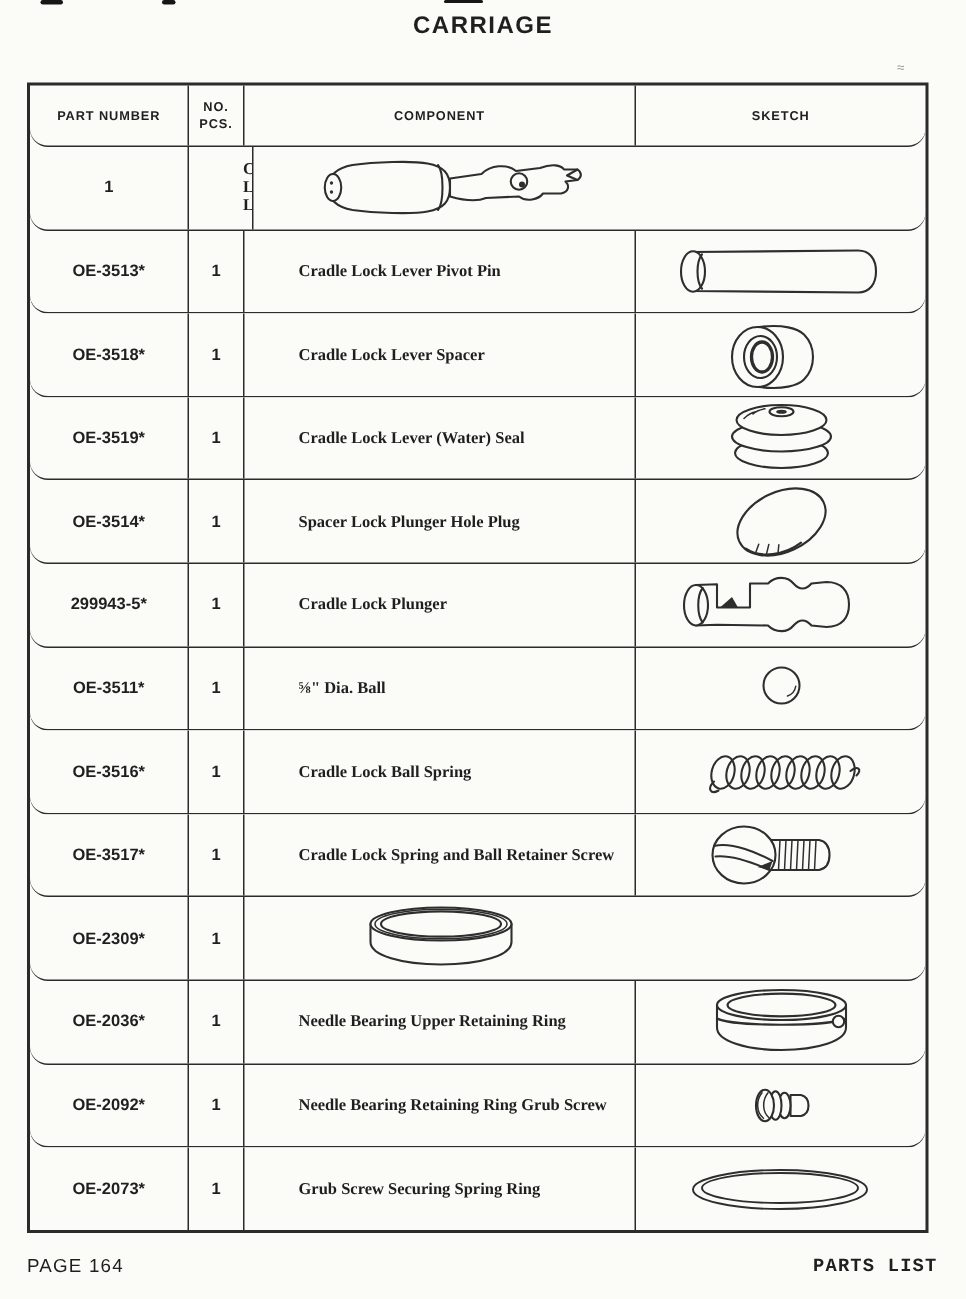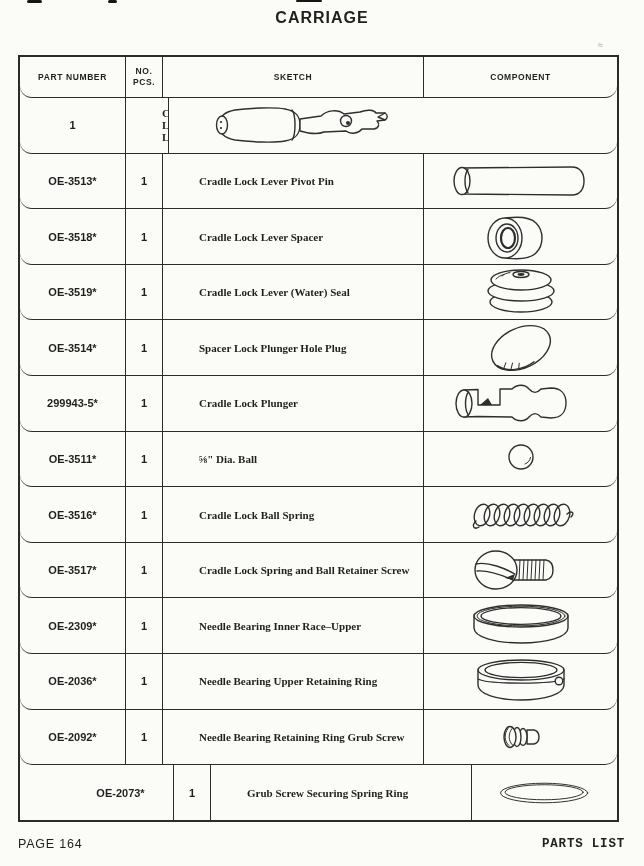--- a/index.html
+++ b/index.html
@@ -30,21 +30,21 @@
     display:flex;flex-direction:column;
   }
   .trow{
     display:grid;
     grid-template-columns:106px 37px 261px 1fr;
     border-bottom:1.5px solid var(--line);
     flex:1;
     min-height:0;
     border-radius:12px;
   }
-  .trow:last-child{border-bottom:none;margin-left:48px;}
+  .trow:last-child{border-bottom:none;}
   .trow.head{flex:0 0 41px;}
   .cell{
     border-right:1.5px solid var(--line);
     display:flex;align-items:center;justify-content:center;
     font-weight:bold;font-size:11px;
     overflow:hidden;
   }
   .cell:last-child{border-right:none;}
   .head .cell{
     font-size:8.5px;letter-spacing:0.6px;text-align:center;
@@ -77,22 +77,22 @@
 <div class="mark-faint" style="left:598px;top:40px;">≈</div>
 
 <h1 class="page-title">CARRIAGE</h1>
 
 <div class="tbl">
 
   <div class="trow head">
     <div class="cell">PART NUMBER</div>
     <div class="cell">NO.
 PCS.</div>
+    <div class="cell">COMPONENT</div>
     <div class="cell">SKETCH</div>
-    <div class="cell">COMPONENT</div>
   </div>
 
   <div class="trow">
     <div class="cell">1</div>
     <div class="cell comp">Cradle Lock Lever</div>
     <div class="cell">
       <svg class="sk" width="193" height="54" viewBox="0 0 193 54">
         <path class="pf" d="M22,27 C22,19 27,14 38,12 C52,10 78,9 88,11 C99,13 103,18 103,27 C103,36 99,41 88,43 C78,45 52,44 38,42 C27,40 22,35 22,27 Z"></path>
         <ellipse class="pf" cx="25" cy="27" rx="5.5" ry="9"></ellipse>
         <circle class="dk" cx="24" cy="24" r="1.1"></circle>
@@ -226,21 +226,20 @@
         <path d="M52,21 C64,18 82,26 91,31"></path>
         <path d="M53,28 C64,27 80,33 89,37"></path>
         <path class="dk" d="M91,31 L89,37 L81,35 Z"></path>
       </svg>
     </div>
   </div>
 
   <div class="trow">
     <div class="cell">OE-2309*</div>
     <div class="cell">1</div>
-    <div class="cell comp">Needle Bearing Inner Race–Upper</div>
     <div class="cell">
       <svg class="sk" width="193" height="54" viewBox="0 0 193 54">
         <path class="pf" d="M50,17 L50,29 C50,38 71,44 97,44 C123,44 144,38 144,29 L144,17"></path>
         <ellipse class="pf" cx="97" cy="17" rx="47" ry="11"></ellipse>
         <ellipse class="thin" cx="97" cy="17" rx="44" ry="9.8"></ellipse>
         <ellipse cx="97" cy="17" rx="40" ry="8.4"></ellipse>
       </svg>
     </div>
   </div>
 

